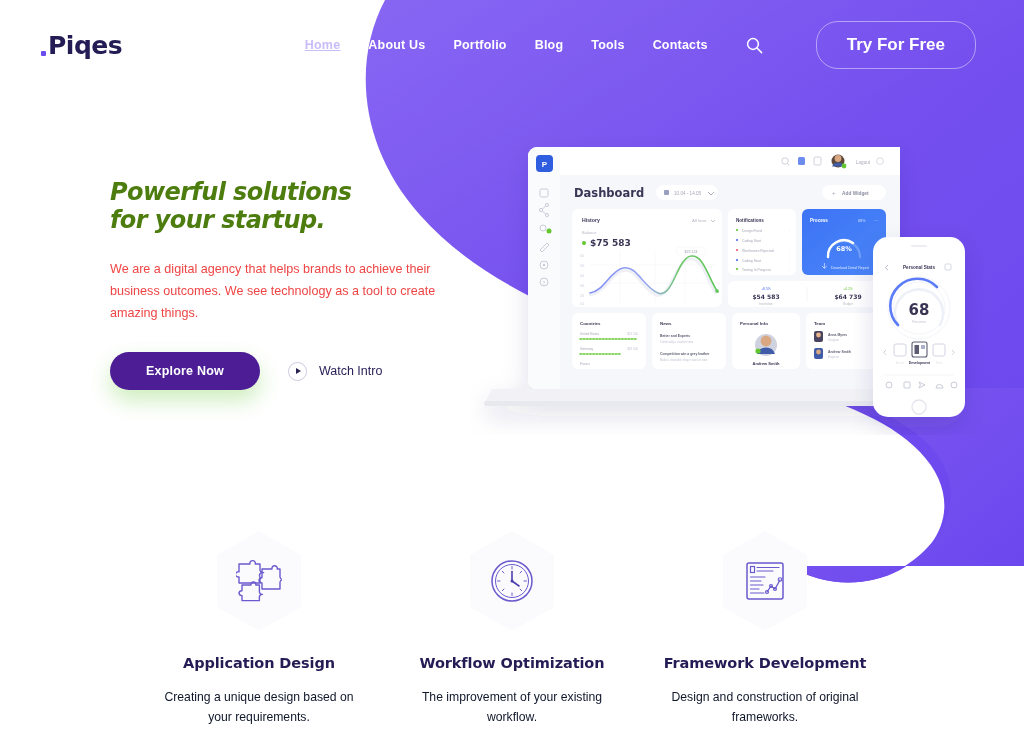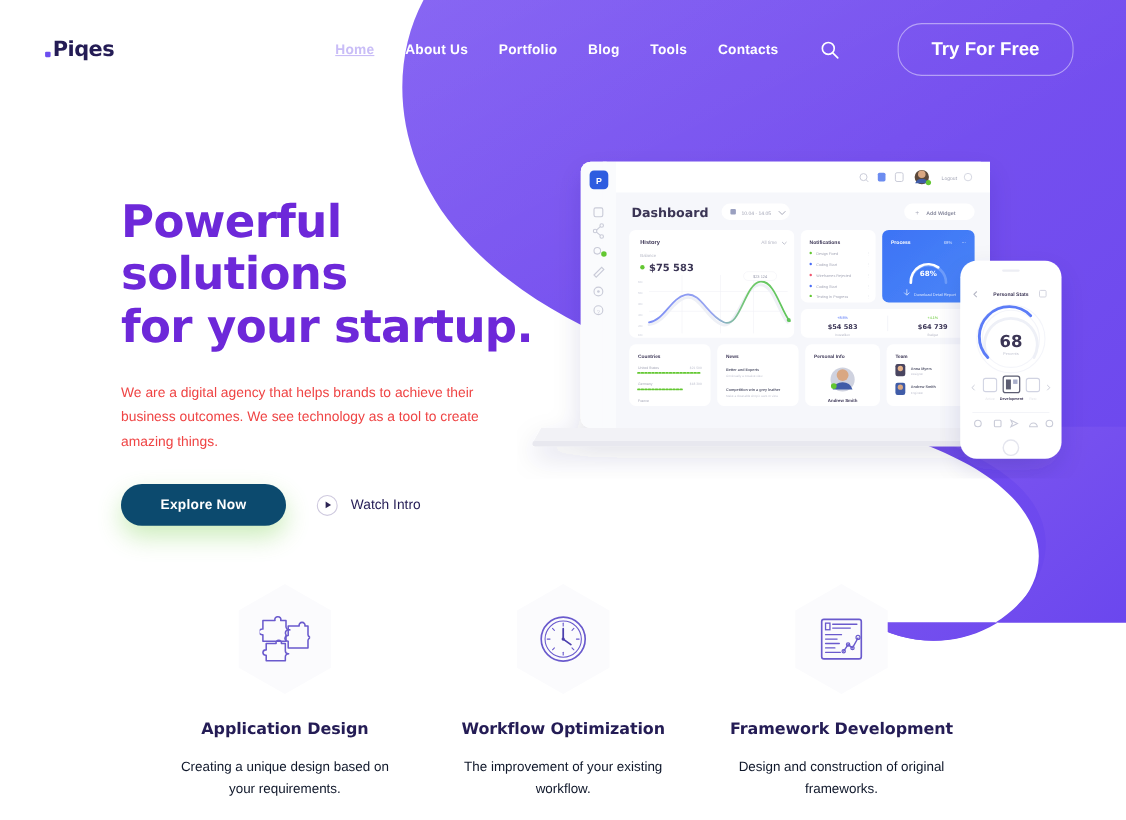--- a/index.html
+++ b/index.html
@@ -13,21 +13,21 @@
 
   
   #blob-layer { position:absolute; inset:0; width:1024px; height:745px; pointer-events:none; }
 
   
   .header {
     position:absolute; top:0; left:0; width:1024px; height:90px;
     display:flex; align-items:center; z-index:30;
   }
   .logo {
-    margin-left:48px; font-size:19px; font-weight:bold; letter-spacing:-.5px;
+    margin-left:48px; font-size:25px; font-weight:bold; letter-spacing:-.5px;
     color:#241c55; position:relative; font-family:"DejaVu Sans", sans-serif;
   }
   .logo .dot {
     position:absolute; left:-7px; bottom:4px; width:5px; height:5px;
     background:#6c4ef0; border-radius:1px;
   }
   .nav { margin-left:auto; display:flex; align-items:center; gap:28px; }
   .nav a {
     color:#ffffff; text-decoration:none; font-size:12.5px; font-weight:bold;
     letter-spacing:.2px; white-space:nowrap;
@@ -41,29 +41,29 @@
     margin-left:20px; margin-right:48px;
     border:1px solid rgba(255,255,255,.45); border-radius:22px;
     color:#fff; font-size:17px; font-weight:bold; padding:13px 30px;
     background:transparent; cursor:pointer; white-space:nowrap;
   }
 
   
   .hero { position:absolute; left:110px; top:178px; width:380px; z-index:20; }
   .hero h1 {
     font-family:"DejaVu Sans", sans-serif;
-    font-size:41px; line-height:1.17; font-weight:bold;
-    color:#6d28d9; letter-spacing:-.6px;
+    font-size:24px; line-height:1.17; font-weight:bold;
+    color:#4d7c0f; letter-spacing:-.6px;font-style:italic;
   }
   .hero p {
     margin-top:24px; font-size:12.6px; line-height:1.75; color:#ef4444; width:335px;
   }
   .hero-actions { margin-top:28px; display:flex; align-items:center; }
   .btn-green {
-    background:#0c4a6e; color:#fff; border:none; border-radius:22px;
+    background:#4c1d95; color:#fff; border:none; border-radius:22px;
     padding:0 36px; height:38px; font-size:12.5px; font-weight:bold;
     cursor:pointer; box-shadow:0 10px 22px rgba(99,199,49,.33);
     letter-spacing:.2px;
   }
   .watch { margin-left:28px; display:flex; align-items:center; cursor:pointer; }
   .play-ring {
     width:19px; height:19px; border-radius:50%;
     border:1px solid #cfcadf; display:flex; align-items:center; justify-content:center;
   }
   .play-ring .tri {

